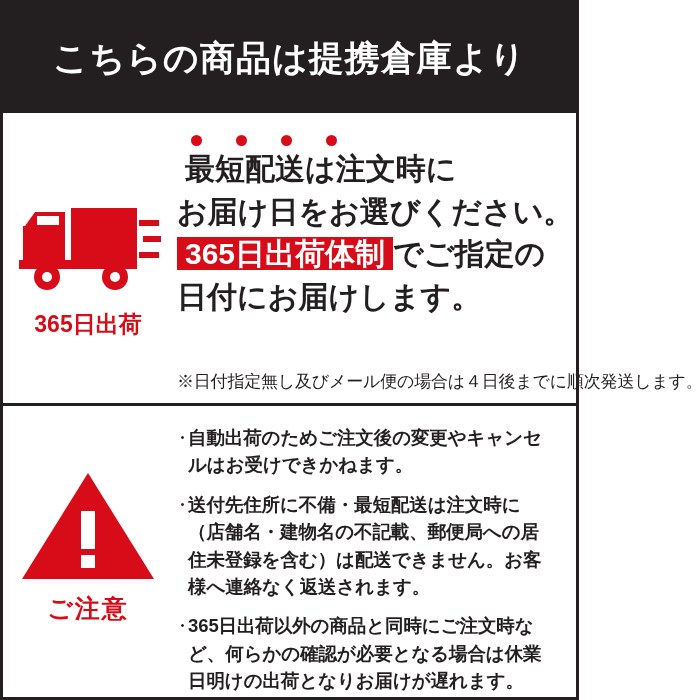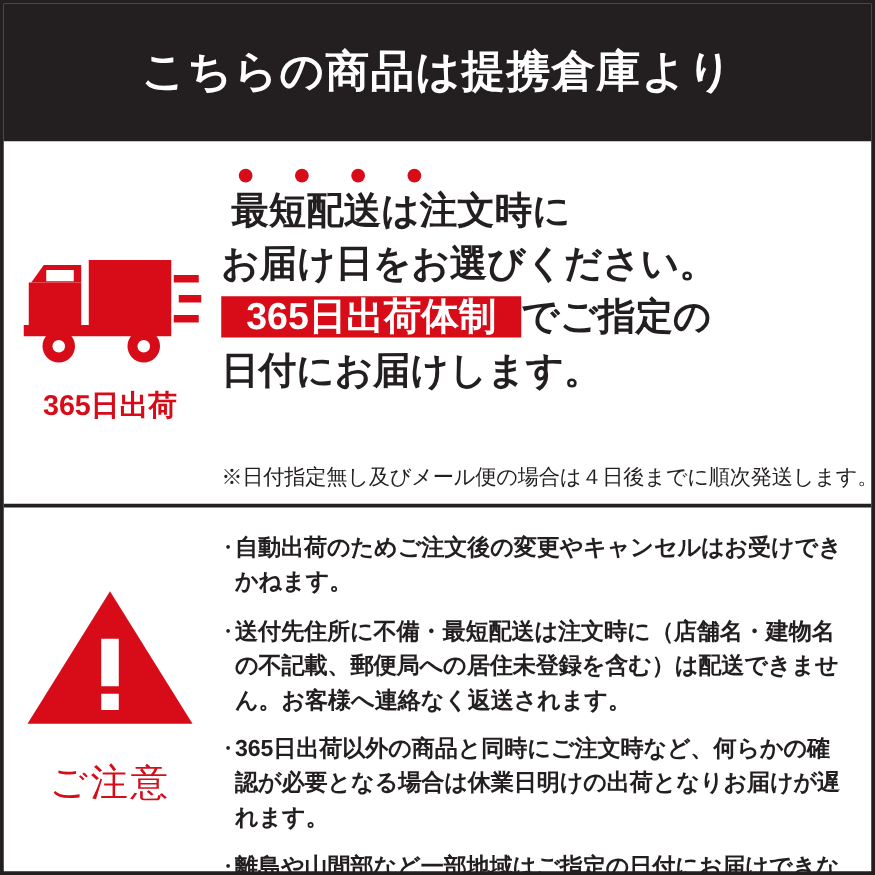--- a/index.html
+++ b/index.html
@@ -8,21 +8,21 @@
   }
   body {
     width: 700px;
     height: 700px;
     background: #ffffff;
     font-family: "Liberation Sans", sans-serif;
     overflow: hidden;
   }
   .banner {
     position: relative;
-    width: 700px;
+    width: 579px;
     height: 700px;
     box-sizing: border-box;
     border: 3px solid #231f20;
     background: #ffffff;
     display: flex;
     flex-direction: column;
   }
 
   
   .header {
@@ -100,21 +100,21 @@
     color: #231f20;
     line-height: 1.42;
     white-space: nowrap;
   }
   .mid-line.indent {
     padding-left: 8px;
   }
   .hl {
     background: #d80c18;
     color: #ffffff;
-    padding: 0 20px;
+    padding: 0 8px;
   }
   .mid-note {
     margin-top: auto;
     margin-bottom: 10px;
     font-size: 17px;
     color: #231f20;
     letter-spacing: -0.2px;
     white-space: nowrap;
   }
 
@@ -137,24 +137,24 @@
   }
   .warn-wrap {
     width: 150px;
     height: 120px;
     display: flex;
     align-items: center;
     justify-content: center;
   }
   .warn-label {
     color: #d80c18;
-    font-size: 30px;
-    font-weight: normal;
+    font-size: 25px;
+    font-weight: bold;
     letter-spacing: 2px;
-    margin-top: 20px;
+    margin-top: 6px;
     white-space: nowrap;
   }
   .bottom-right {
     flex: 1 1 auto;
     padding: 6px 20px 0 0;
     box-sizing: border-box;
     display: flex;
     flex-direction: column;
     gap: 12px;
   }

